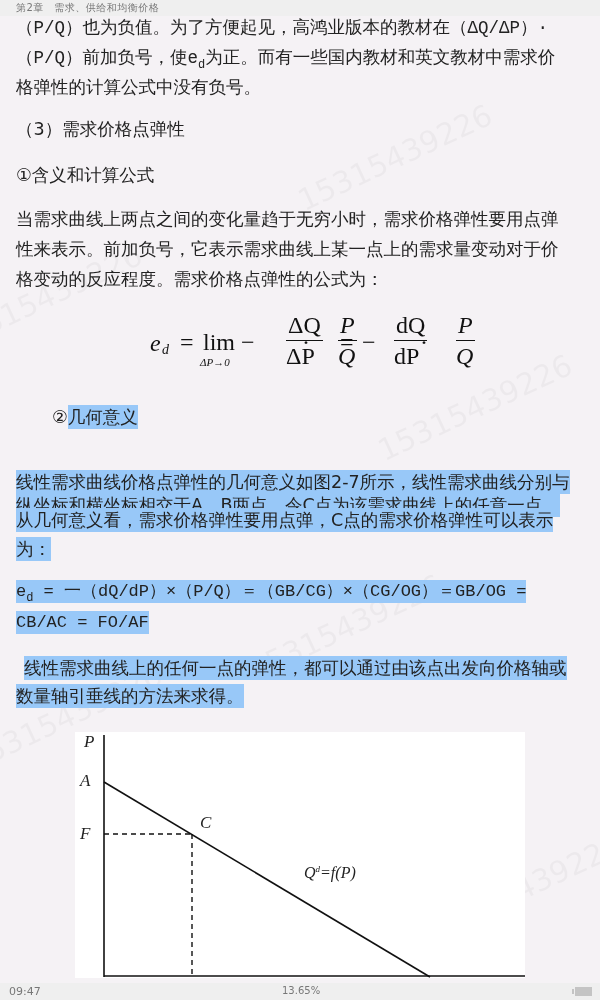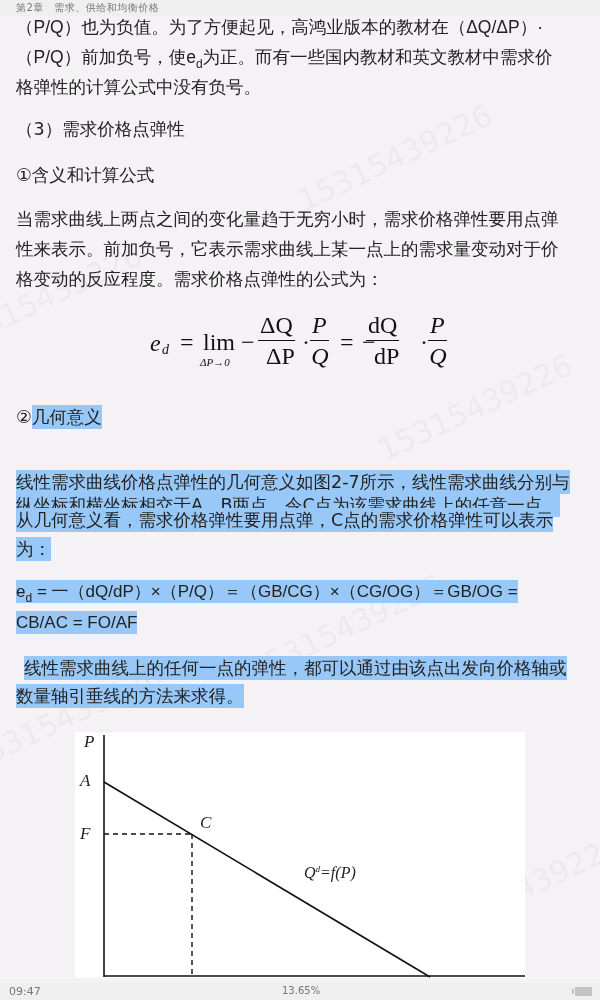--- a/index.html
+++ b/index.html
@@ -13,28 +13,28 @@
     position:absolute; left:0; top:0; width:600px; height:16px;
     background:#efefef;
   }
   .header-text {
     position:absolute; left:16px; top:1px; font-size:10px; color:#777; letter-spacing:0.5px;
   }
   .line {
     position:absolute; left:16px; font-size:17.5px; line-height:24px; white-space:nowrap; color:#222;
   }
   .hl { background:#98c8f8; padding:2px 0; }
-  .serif { font-family:Liberation Sans, sans-serif; }
+  .serif { font-family:Liberation Mono, monospace; }
   .sub { font-size:12px; vertical-align:-5px; }
   .formula {
     position:absolute; left:150px; top:312px; width:310px; height:66px;
     font-family:"Liberation Serif", serif; font-size:24px; color:#111;
   }
   .formula .f { position:absolute; }
-  .frac { position:absolute; text-align:right; }
+  .frac { position:absolute; text-align:left;margin-left:28px; }
   .frac .num { display:block; border-bottom:1.3px solid #111; padding:0 2px; line-height:30px; }
   .frac .den { display:block; line-height:30px; }
   .diagram {
     position:absolute; left:75px; top:732px; width:450px; height:246px; background:#ffffff;
   }
   .footer {
     position:absolute; left:0; top:983px; width:600px; height:17px; background:#efefef;
   }
   .footer-time { position:absolute; left:9px; top:2px; font-size:11px; color:#777; }
   .footer-progress { position:absolute; left:282px; top:2px; font-size:10px; color:#777; }
@@ -92,21 +92,21 @@
     <span class="num">dQ</span>
     <span class="den">dP</span>
   </div>
   <span class="f" style="left:270px;top:17px;">·</span>
   <div class="frac" style="left:278px;top:-2px;font-style:italic;">
     <span class="num">P</span>
     <span class="den">Q</span>
   </div>
 </div>
 
-<div class="line" style="top:405px;">
+<div class="line" style="top:405px;margin-left:36px;">
   <span>②</span><span class="hl">几何意义</span>
 </div>
 
 <div class="line" style="top:470px;border-radius:12px;"><span class="hl">线性需求曲线价格点弹性的几何意义如图2-7所示，线性需求曲线分别与</span></div>
 <div class="line" style="top:493px;"><span class="hl">纵坐标和横坐标相交于A、B两点，令C点为该需求曲线上的任意一点。</span></div>
 <div class="line" style="top:508px;"><span class="hl">从几何意义看，需求价格弹性要用点弹，C点的需求价格弹性可以表示</span></div>
 <div class="line" style="top:537px;"><span class="hl">为：</span></div>
 
 <div class="line serif" style="top:580px;font-size:17px;">
   <span class="hl"><span>e</span><span class="sub">d</span><span> = 一（dQ/dP）×（P/Q）＝（GB/CG）×（CG/OG）＝GB/OG =</span></span>

